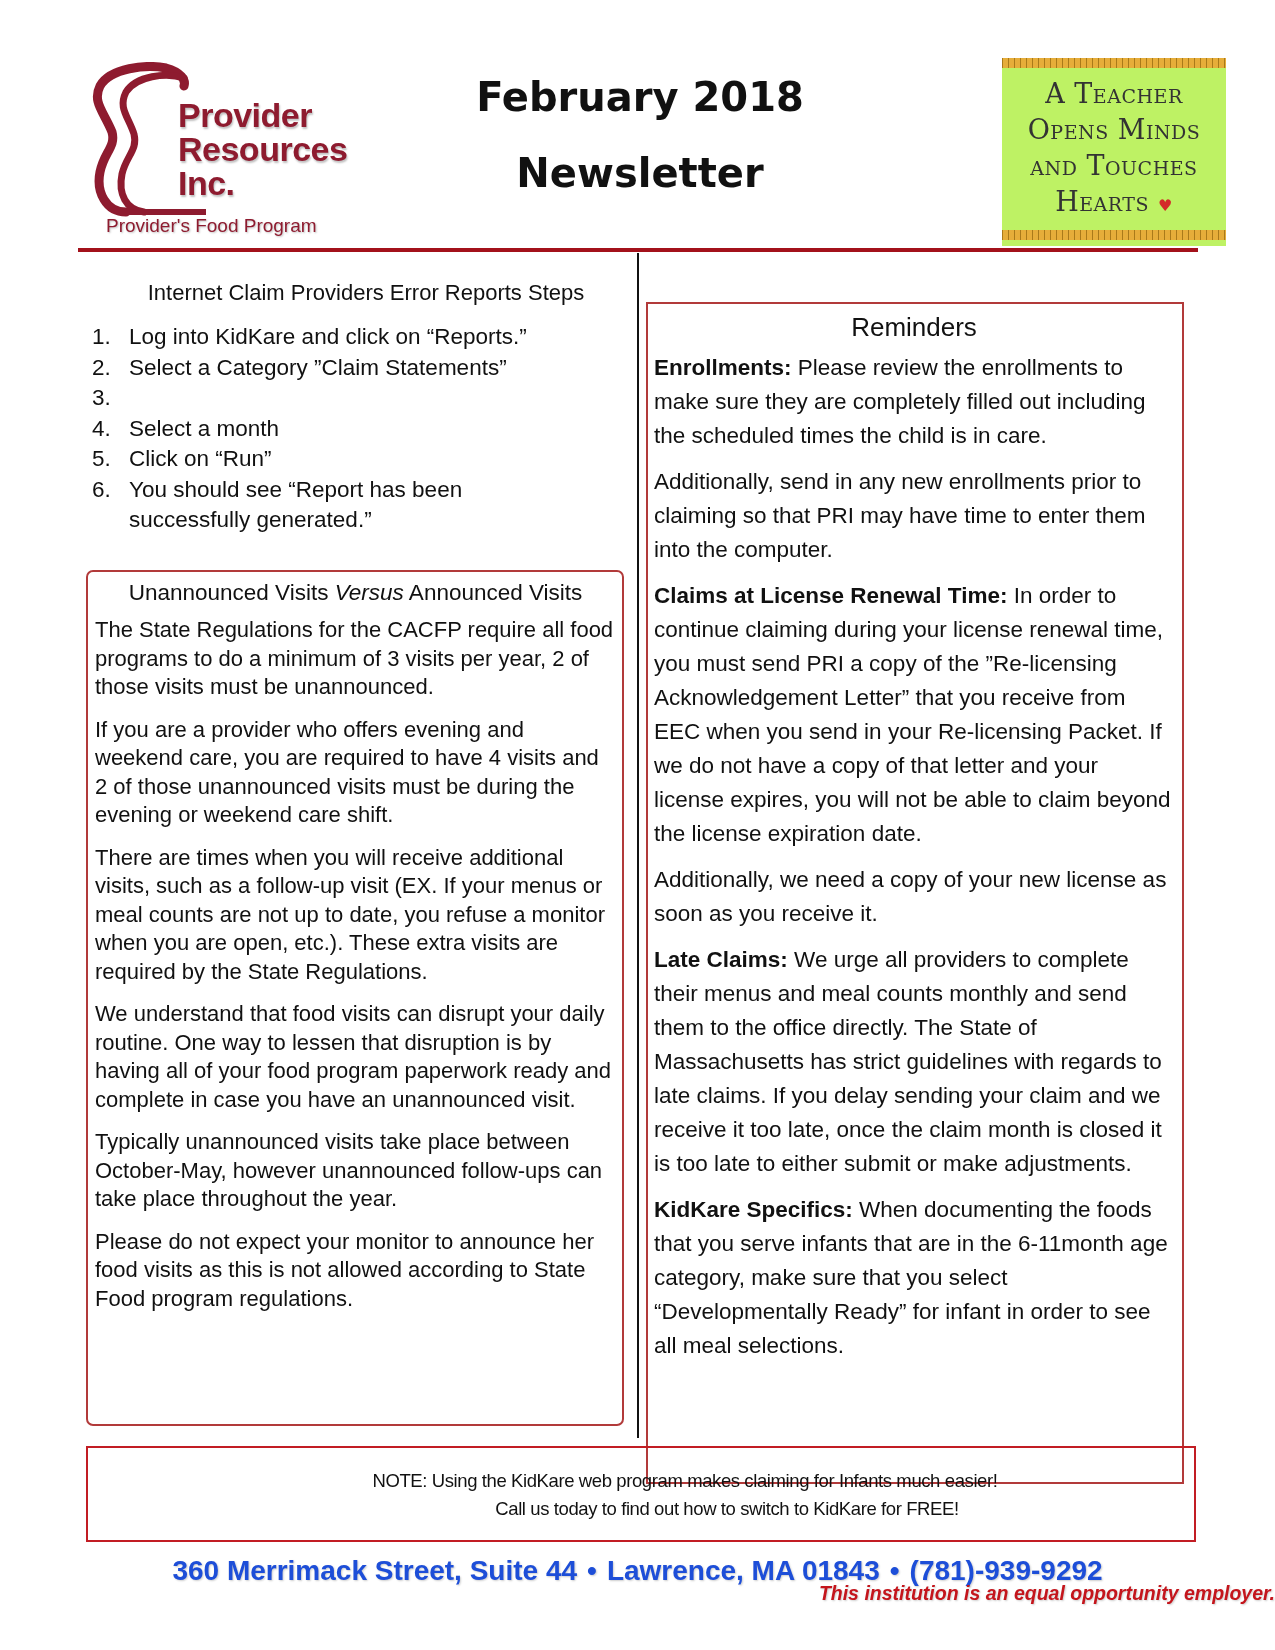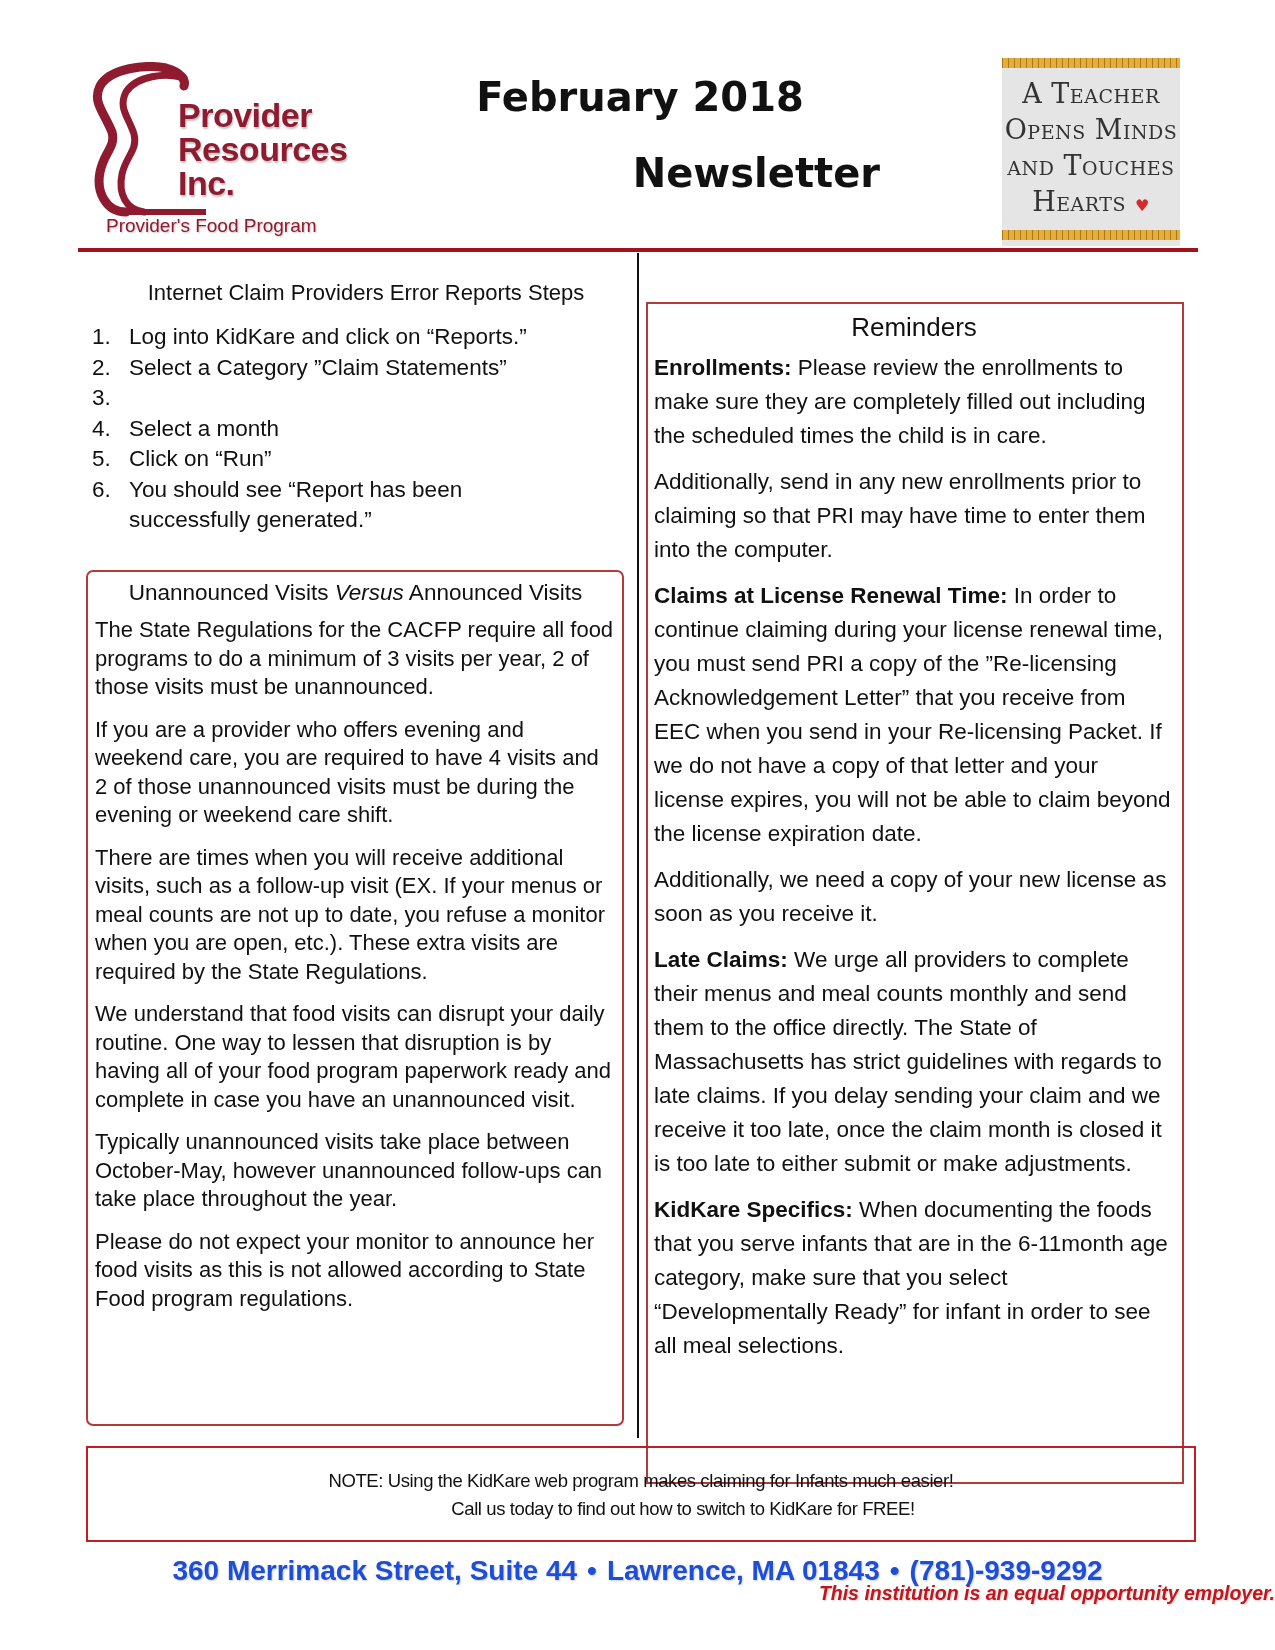--- a/index.html
+++ b/index.html
@@ -13,24 +13,24 @@
   .logo .name { position: absolute; left: 92px; top: 36px; color: #8e1b2f;
                 font-family: "Liberation Sans", sans-serif; font-weight: bold;
                 font-size: 34px; line-height: 34px; letter-spacing: -0.5px;
                 text-shadow: 1px 2px 2px rgba(0,0,0,0.25); }
   .logo .tagline { position: absolute; left: 20px; top: 153px; color: #8e1b2f;
                    font-family: "Liberation Sans", sans-serif; font-weight: normal;
                    font-size: 19px; text-shadow: 1px 1px 2px rgba(0,0,0,0.25); white-space: nowrap; }
 
   .title1 { left: 400px; top: 74px; width: 480px; text-align: center;
             font-family: "DejaVu Sans", sans-serif; font-weight: bold; font-size: 40px; }
-  .title2 { left: 400px; top: 150px; width: 480px; text-align: right;
+  .title2 { left: 400px; top: 150px; width: 480px; text-align: center;
             font-family: "DejaVu Sans", sans-serif; font-weight: bold; font-size: 40px; }
 
-  .quote-card { left: 1002px; top: 58px; width: 178px; height: 188px; background: #e5e5e5; }
+  .quote-card { left: 1002px; top: 58px; width: 224px; height: 188px; background: #bef264; }
   .ruler { position: absolute; left: 0; width: 100%; height: 10px; background: #e6ad3a;
            background-image: repeating-linear-gradient(90deg, rgba(120,80,0,0.55) 0 1px, transparent 1px 6px); }
   .ruler.top { top: 0; } .ruler.bottom { bottom: 6px; }
   .quote-text { position: absolute; left: 0; top: 18px; width: 100%; text-align: center;
                 font-family: "DejaVu Serif", serif; font-size: 27px; line-height: 36px;
                 color: #333; letter-spacing: 0.5px; font-variant: small-caps; }
   .quote-heart { color: #d42a2a; font-size: 16px; }
 
   .header-rule { left: 78px; top: 248px; width: 1120px; height: 4px; background: #a3111b; }
   .col-divider { left: 637px; top: 253px; width: 2px; height: 1185px; background: #111; }
@@ -53,21 +53,21 @@
 
   .box-reminders { left: 646px; top: 256px; width: 538px; height: 1182px; padding: 8px 8px 0 6px; margin-top: 46px; }
   .box-reminders h2 { margin: 0 0 8px 0; font-weight: normal; text-align: center; font-size: 26px;
                       font-family: "Liberation Sans", sans-serif; }
   .box-reminders p { margin: 0 0 12px 0; font-family: "Liberation Sans", sans-serif;
                      font-size: 22.5px; line-height: 34px; }
   .lead { font-weight: bold; }
 
   .box-note { left: 86px; top: 1446px; width: 1110px; height: 96px; border-color: #c21d24; }
   .note-line { position: absolute; left: 0; width: 100%; text-align: center;
-               font-family: "Liberation Sans", sans-serif; font-size: 18.5px; letter-spacing: -0.4px; }
+               font-family: "Liberation Sans", sans-serif; font-size: 18.5px; letter-spacing: -0.4px; padding-left: 44px; }
   .note-line.l1 { top: 22px; } .note-line.l2 { top: 50px; margin-left: 42px; }
 
   .footer1 { left: 0; top: 1555px; width: 1275px; text-align: center; color: #1d4ed8;
              font-family: "Liberation Sans", sans-serif; font-weight: bold; font-size: 28px;
              text-shadow: 1px 1px 2px rgba(0,0,0,0.2); }
   .footer2 { left: 0; top: 1582px; width: 1275px; text-align: right; color: #c4151c;
              font-family: "Liberation Sans", sans-serif; font-weight: bold; font-style: italic;
              font-size: 19.5px; text-shadow: 1px 1px 2px rgba(0,0,0,0.2); }
   .sep { padding: 0 10px; }
 </style>

